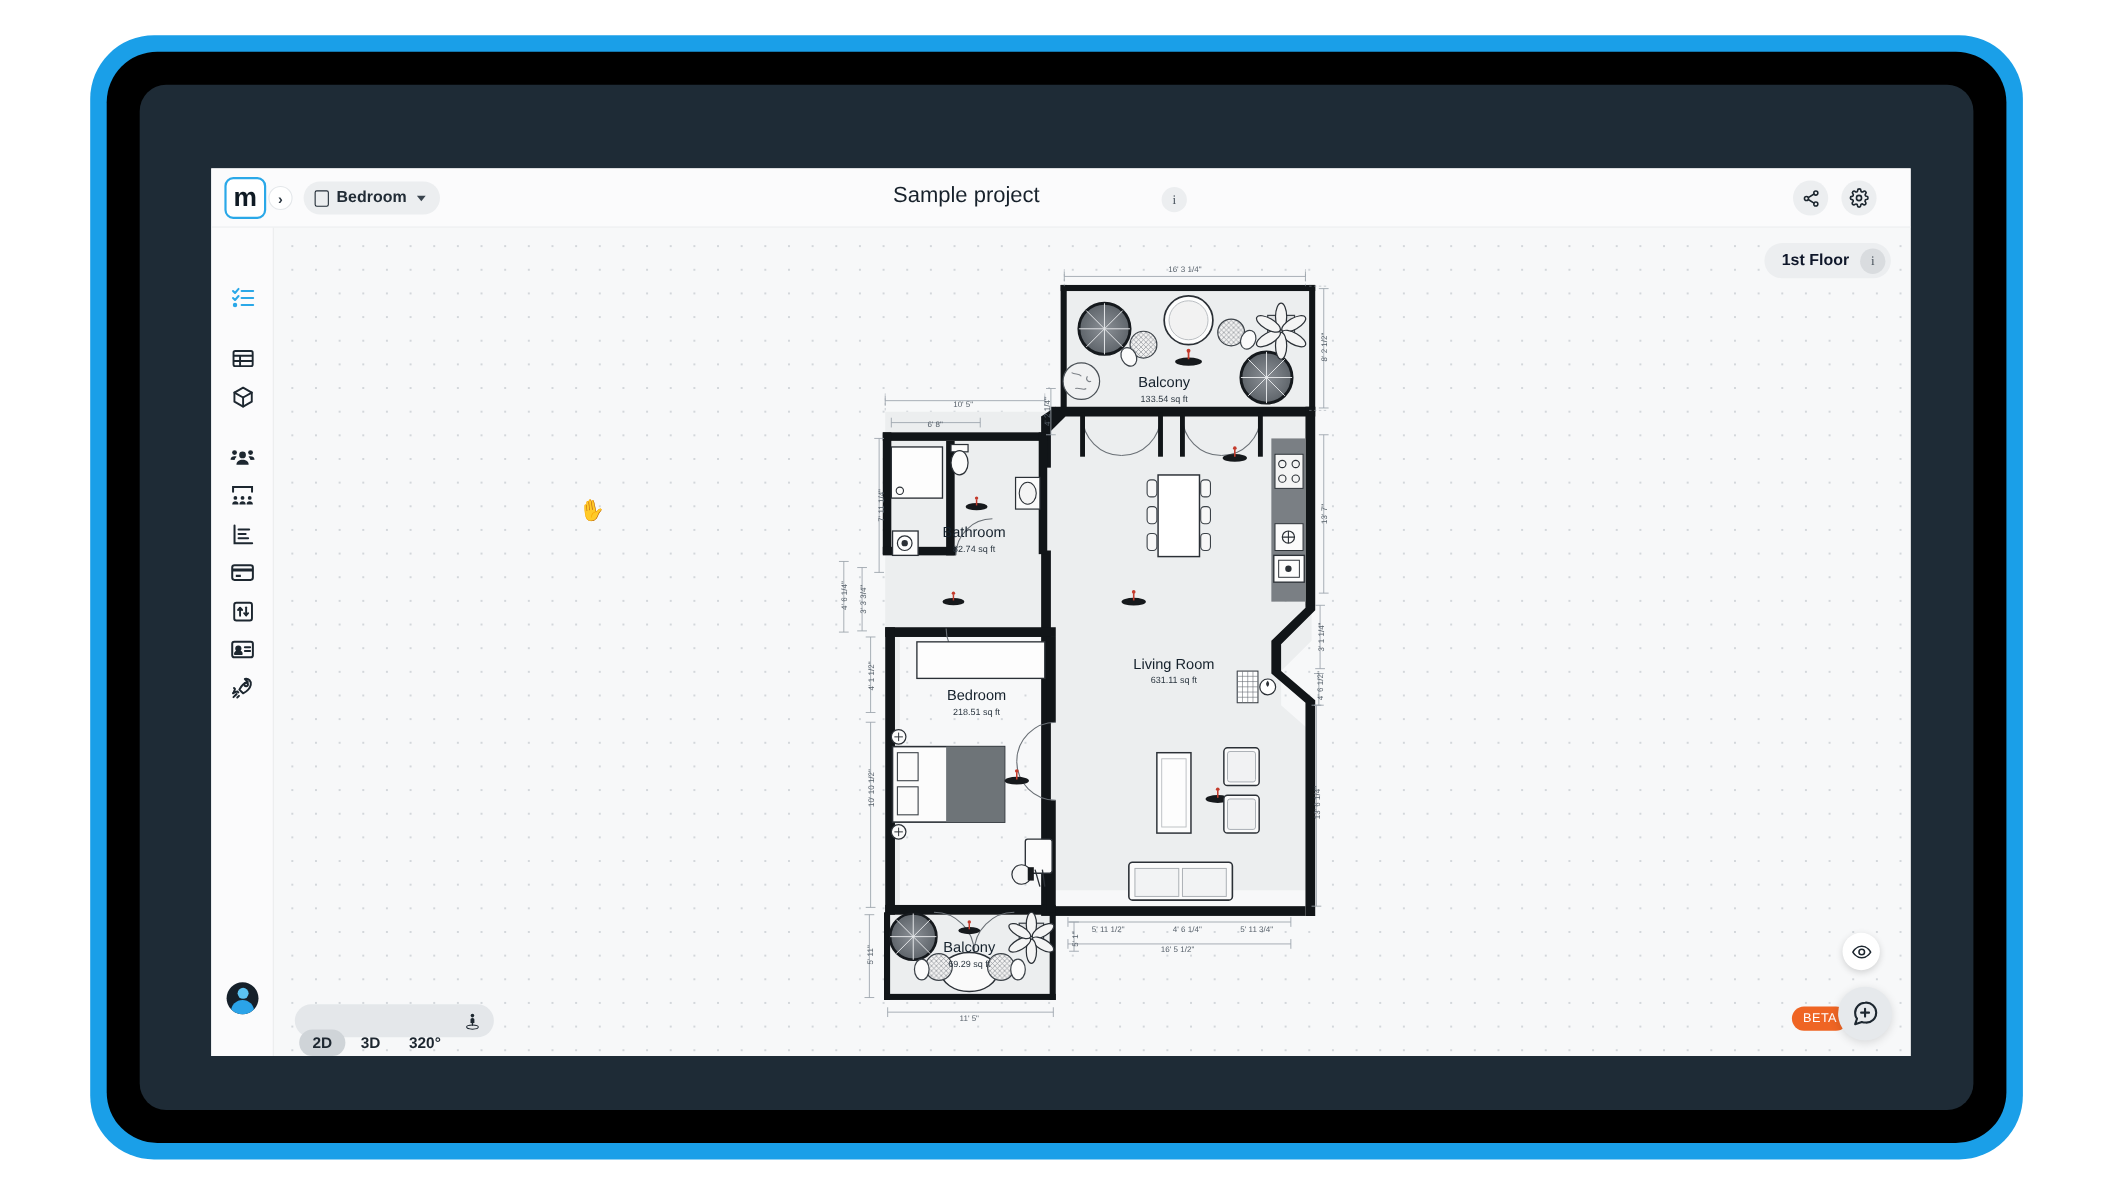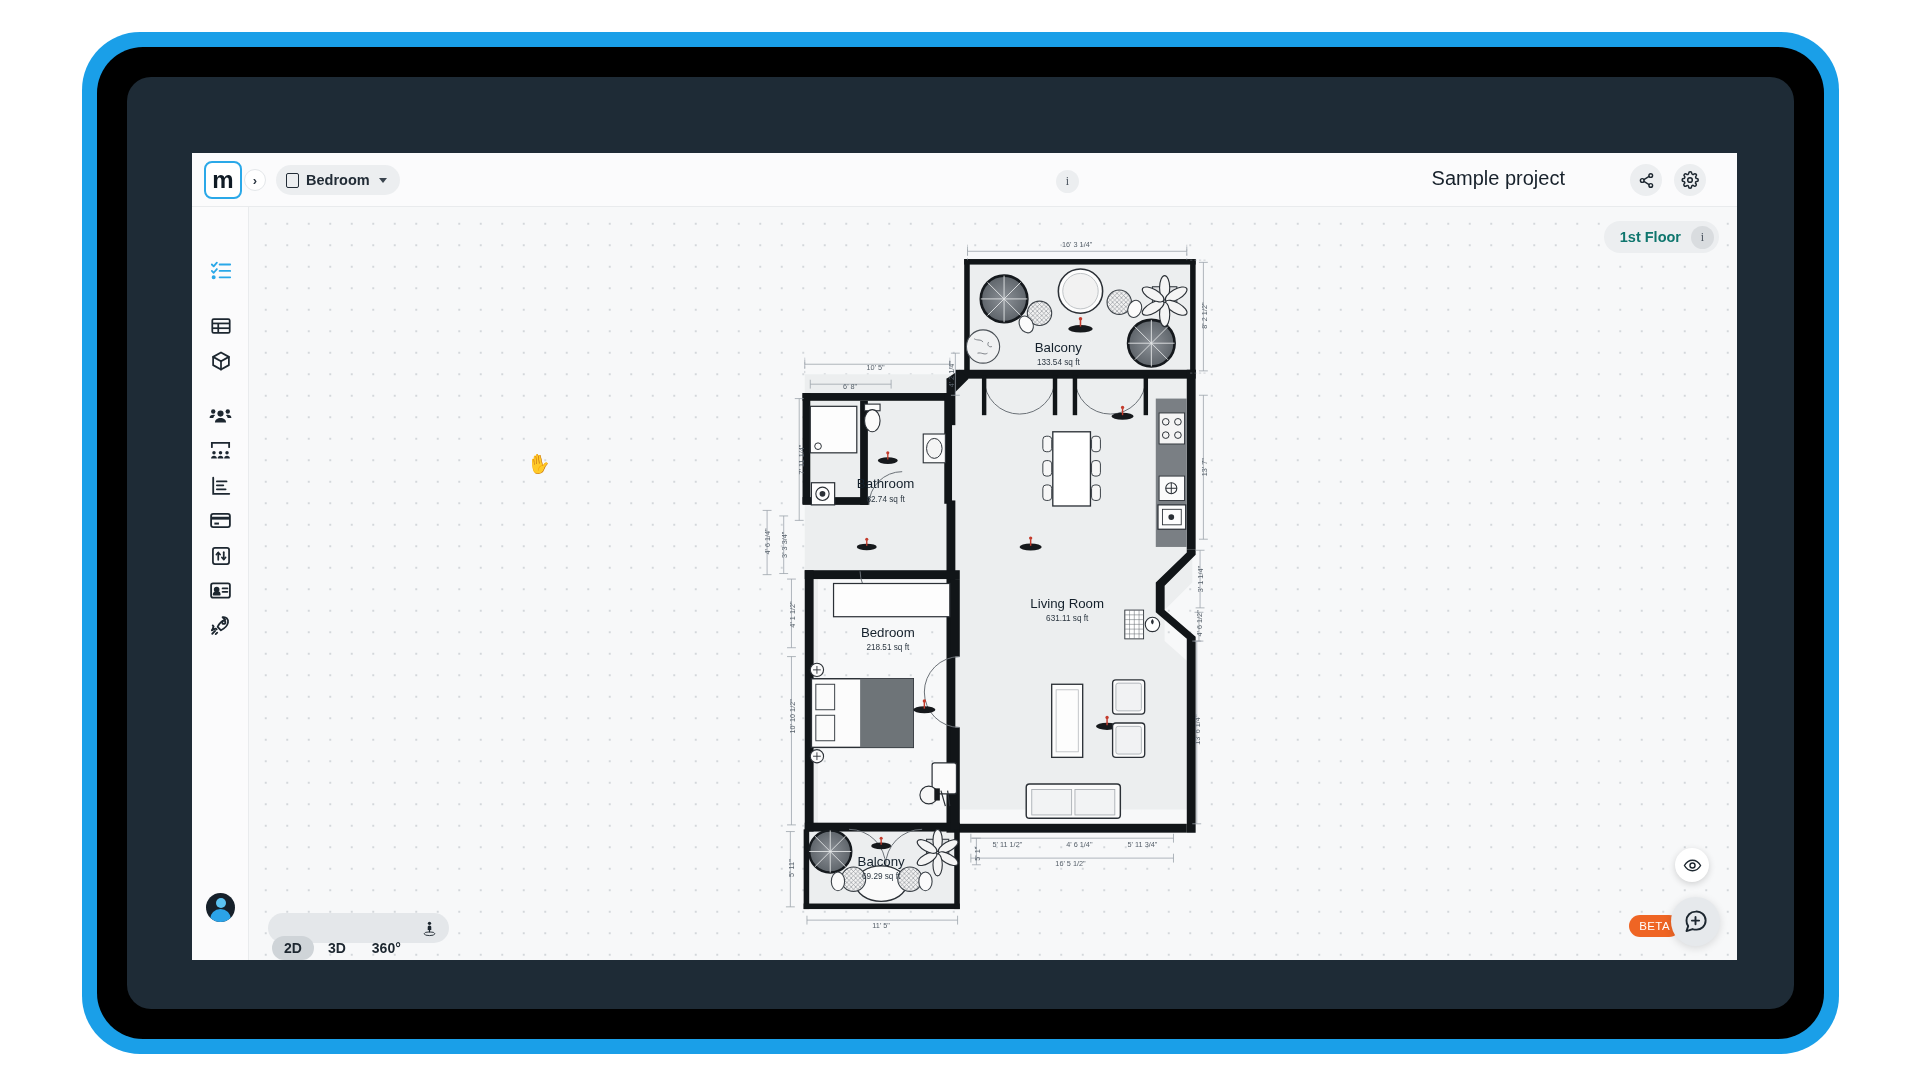--- a/index.html
+++ b/index.html
@@ -80,21 +80,21 @@
   }
   .caret-dn {
     width: 0; height: 0; flex: none;
     border-left: 4.5px solid transparent;
     border-right: 4.5px solid transparent;
     border-top: 5px solid #3a444e;
     margin-left: 2px;
   }
   #project-title {
     position: absolute; left: 0; top: 14px; width: 1373px;
-    text-align: right;
+    text-align: center;
     font-size: 20px; color: #17212b; font-weight: 400;
   }
   #project-info {
     position: absolute; left: 864px; top: 17px;
     width: 23px; height: 23px; border-radius: 50%;
     background: #eceef0;
     display: flex; align-items: center; justify-content: center;
     font-size: 12px; color: #48525c; font-family: "Liberation Serif", serif;
   }
   .round-btn {
@@ -144,21 +144,21 @@
   #hand-cursor {
     position: absolute; left: 278px; top: 246px;
     font-size: 19px; color: #4a545e; transform: rotate(-8deg);
   }
   #floor-pill {
     position: absolute; right: 18px; top: 14px;
     height: 32px; padding: 0 5px 0 16px;
     background: #eceef0; border-radius: 17px;
     display: flex; align-items: center; gap: 10px;
   }
-  #floor-pill .lbl { font-size: 14.5px; font-weight: 600; color: #0f766e; }
+  #floor-pill .lbl { font-size: 14.5px; font-weight: 600; color: #0f172a; }
   #floor-pill .inf {
     width: 23px; height: 23px; border-radius: 50%;
     background: #d9dcdf;
     display: flex; align-items: center; justify-content: center;
     font-size: 12px; color: #48525c; font-family: "Liberation Serif", serif;
   }
 
   
   #viewmode {
     position: absolute; left: 19px; bottom: 17px;
@@ -684,21 +684,21 @@
                 <text x="725" y="518" class="rm-name" text-anchor="middle">Bedroom</text>
                 <text x="725" y="530" class="rm-area" text-anchor="middle">218.51 sq ft</text>
                 <text x="719" y="725" class="rm-name" text-anchor="middle">Balcony</text>
                 <text x="719" y="737" class="rm-area" text-anchor="middle">69.29 sq ft</text>
               </g>
           </svg>
 
           <div id="viewmode">
             <div class="mode active">2D</div>
             <div class="mode">3D</div>
-            <div class="mode">360°</div>
+            <div class="mode">320°</div>
             <div class="walk">
               <svg width="17" height="17" viewBox="0 0 24 24" fill="#1d2730">
                 <circle cx="12" cy="4.6" r="2.3"></circle>
                 <path d="M12 7.6c-1.6 0-2.5 1-2.5 2.4v4.2h1.5l.4 3.6h1.2l.4-3.6h1.5V10c0-1.4-.9-2.4-2.5-2.4z"></path>
                 <ellipse cx="12" cy="19.4" rx="7.5" ry="2.6" fill="none" stroke="#1d2730" stroke-width="1.3"></ellipse>
               </svg>
             </div>
           </div>
 
           <div id="eye-fab">

